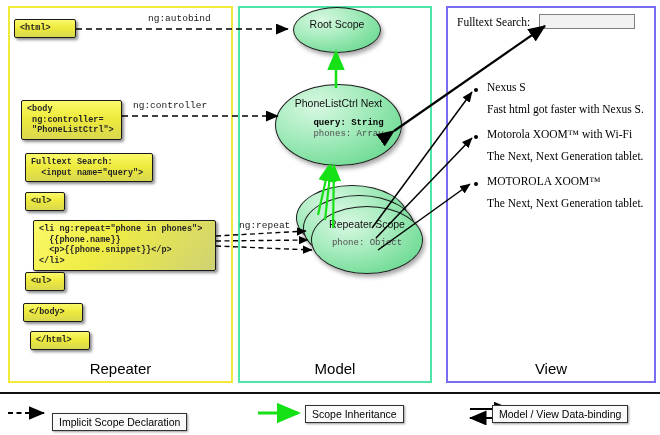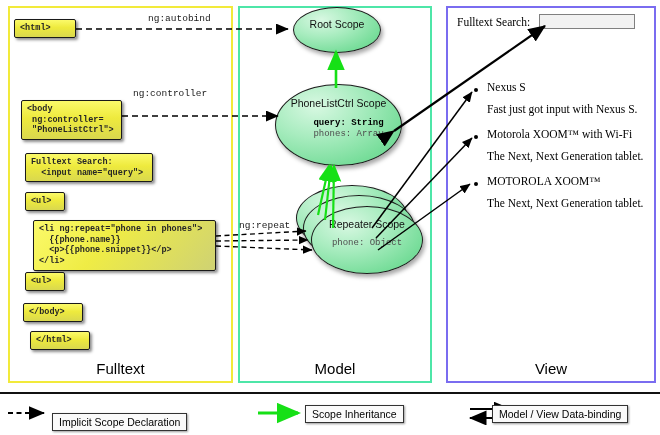--- a/index.html
+++ b/index.html
@@ -153,21 +153,21 @@
     width: 660px; height: 2px;
     background: #111;
   }
 </style>
 </head>
 <body>
 
 <div id="canvas">
 
   <div class="column" id="col-template">
-    <div class="col-label">Fulltext</div>
+    <div class="col-label">Repeater</div>
   </div>
   <div class="column" id="col-model">
     <div class="col-label">Model</div>
   </div>
   <div class="column" id="col-view">
     <div class="col-label">View</div>
   </div>
 
   <svg id="overlay" viewBox="0 0 660 435">
     <defs>
@@ -197,21 +197,21 @@
     <line x1="333" y1="228" x2="334" y2="166" stroke="#16e016" stroke-width="2.2" marker-end="url(#ah-green)"></line>
 
     <line x1="394" y1="131" x2="545" y2="26" stroke="#000" stroke-width="2.2" marker-start="url(#ah-black)" marker-end="url(#ah-black)"></line>
 
     <line x1="372" y1="228" x2="472" y2="92" stroke="#000" stroke-width="1.5" marker-end="url(#ah-black-s)"></line>
     <line x1="376" y1="238" x2="472" y2="138" stroke="#000" stroke-width="1.5" marker-end="url(#ah-black-s)"></line>
     <line x1="378" y1="250" x2="470" y2="184" stroke="#000" stroke-width="1.5" marker-end="url(#ah-black-s)"></line>
   </svg>
 
   <div class="edge-label" style="left:148px; top:13px;">ng:autobind</div>
-  <div class="edge-label" style="left:133px; top:88px;">ng:controller</div>
+  <div class="edge-label" style="left:133px; top:100px;">ng:controller</div>
   <div class="edge-label" style="left:239px; top:220px;">ng:repeat</div>
 
   <div class="codebox" style="left:14px;  top:19px;  width:62px;">&lt;html&gt;</div>
   <div class="codebox" style="left:21px;  top:100px; width:101px;">&lt;body
  ng:controller=
  "PhoneListCtrl"&gt;</div>
   <div class="codebox" style="left:25px;  top:153px; width:128px;">Fulltext Search:
   &lt;input name="query"&gt;</div>
   <div class="codebox" style="left:25px;  top:192px; width:40px;">&lt;ul&gt;</div>
   <div class="codebox wide" style="left:33px; top:220px; width:183px;">&lt;li ng:repeat="phone in phones"&gt;
@@ -222,21 +222,21 @@
   <div class="codebox" style="left:23px;  top:303px; width:60px;">&lt;/body&gt;</div>
   <div class="codebox" style="left:14px;  top:331px; width:60px;margin-left:16px;">&lt;/html&gt;</div>
 
   <div class="scope" id="scope-root" style="left:293px; top:7px; width:88px; height:46px;">
     <div class="title" style="margin-top:10px;">Root
 Scope</div>
   </div>
 
   <div class="scope" id="scope-ctrl" style="left:275px; top:84px; width:127px; height:82px;">
     <div class="title" style="margin-top:12px;">PhoneListCtrl
-Scope</div>
+Next</div>
     <div class="props" style="margin-top:9px;padding-left:20px;">
       <div class="b">query: String</div>
       <div class="g">phones: Array</div>
     </div>
   </div>
 
   <div class="scope" id="scope-rep-back2" style="left:296px; top:185px; width:112px; height:66px; z-index:1;"></div>
   <div class="scope" id="scope-rep-back1" style="left:303px; top:195px; width:112px; height:66px; z-index:2;"></div>
   <div class="scope" id="scope-rep-front" style="left:311px; top:206px; width:112px; height:68px; z-index:3;">
     <div class="title" style="margin-top:11px;">Repeater
@@ -244,21 +244,21 @@
     <div class="props" style="margin-top:8px;">
       <div class="g">phone: Object</div>
     </div>
   </div>
 
   <div class="view-label" style="left:457px; top:16px;">Fulltext Search:</div>
   <input class="view-input" style="left: 539px; top: 14px; width: 96px; height: 15px;" value="">
 
   <div class="bullet-dot" style="left:474px; top:88px;"></div>
   <div class="bullet-row" style="left:487px; top:81px;">Nexus S</div>
-  <div class="bullet-row" style="left:487px; top:103px;">Fast just got input with Nexus S.</div>
+  <div class="bullet-row" style="left:487px; top:103px;">Fast html got faster with Nexus S.</div>
 
   <div class="bullet-dot" style="left:474px; top:135px;"></div>
   <div class="bullet-row" style="left:487px; top:128px;text-align:right;">Motorola XOOM™  with Wi-Fi</div>
   <div class="bullet-row" style="left:487px; top:150px;">The Next, Next Generation tablet.</div>
 
   <div class="bullet-dot" style="left:474px; top:182px;"></div>
   <div class="bullet-row" style="left:487px; top:175px;">MOTOROLA XOOM™</div>
   <div class="bullet-row" style="left:487px; top:197px;">The Next, Next Generation tablet.</div>
 
   <div id="legend">

